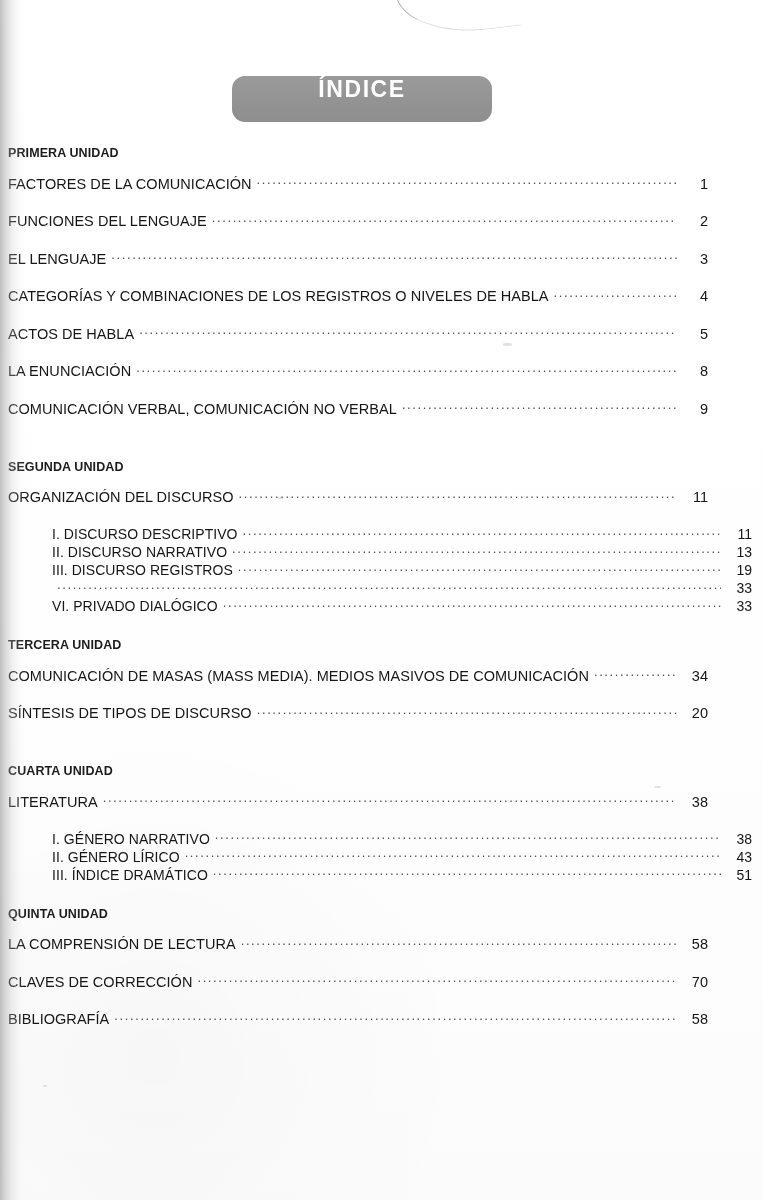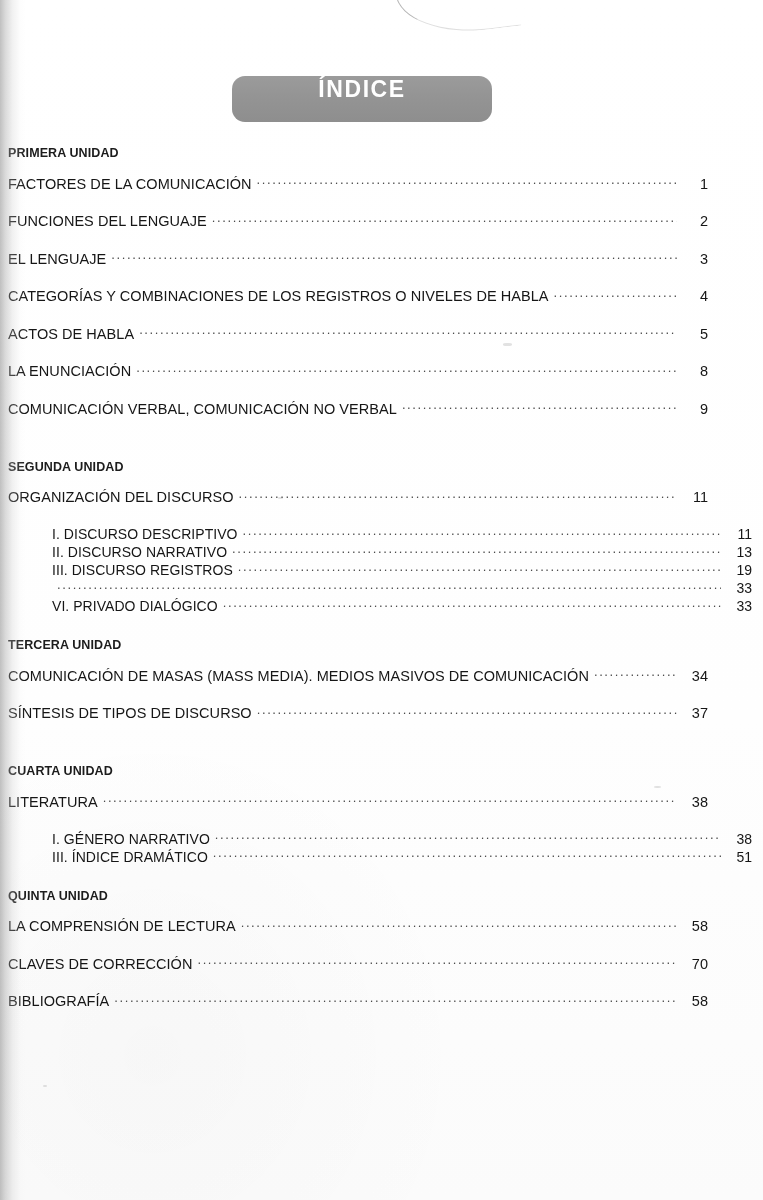--- a/index.html
+++ b/index.html
@@ -233,36 +233,41 @@
     <div class="unit-heading">TERCERA UNIDAD</div>
     <div class="gap-md"></div>
     <div class="toc-row level1 row-sp-wide">
       <span class="toc-title">COMUNICACIÓN DE MASAS (MASS MEDIA). MEDIOS MASIVOS DE COMUNICACIÓN</span>
       <span class="toc-leader"></span>
       <span class="toc-page">34</span>
     </div>
     <div class="toc-row level1 row-sp-wide">
       <span class="toc-title">SÍNTESIS DE TIPOS DE DISCURSO</span>
       <span class="toc-leader"></span>
-      <span class="toc-page">37</span>
+      <span class="toc-page">20</span>
     </div>
     <div class="gap-lg"></div>
     <div class="unit-heading">CUARTA UNIDAD</div>
     <div class="gap-md"></div>
     <div class="toc-row level1 row-sp-wide">
       <span class="toc-title">LITERATURA</span>
       <span class="toc-leader"></span>
       <span class="toc-page">38</span>
     </div>
     <div class="toc-row level2 row-sp-tight">
       <span class="toc-title">I. GÉNERO NARRATIVO</span>
       <span class="toc-leader"></span>
       <span class="toc-page">38</span>
     </div>
     <div class="toc-row level2 row-sp-tight">
+      <span class="toc-title">II. GÉNERO LÍRICO</span>
+      <span class="toc-leader"></span>
+      <span class="toc-page">43</span>
+    </div>
+    <div class="toc-row level2 row-sp-tight">
       <span class="toc-title">III. ÍNDICE DRAMÁTICO</span>
       <span class="toc-leader"></span>
       <span class="toc-page">51</span>
     </div>
     <div class="gap-lg"></div>
     <div class="unit-heading">QUINTA UNIDAD</div>
     <div class="gap-md"></div>
     <div class="toc-row level1 row-sp-wide">
       <span class="toc-title">LA COMPRENSIÓN DE LECTURA</span>
       <span class="toc-leader"></span>

